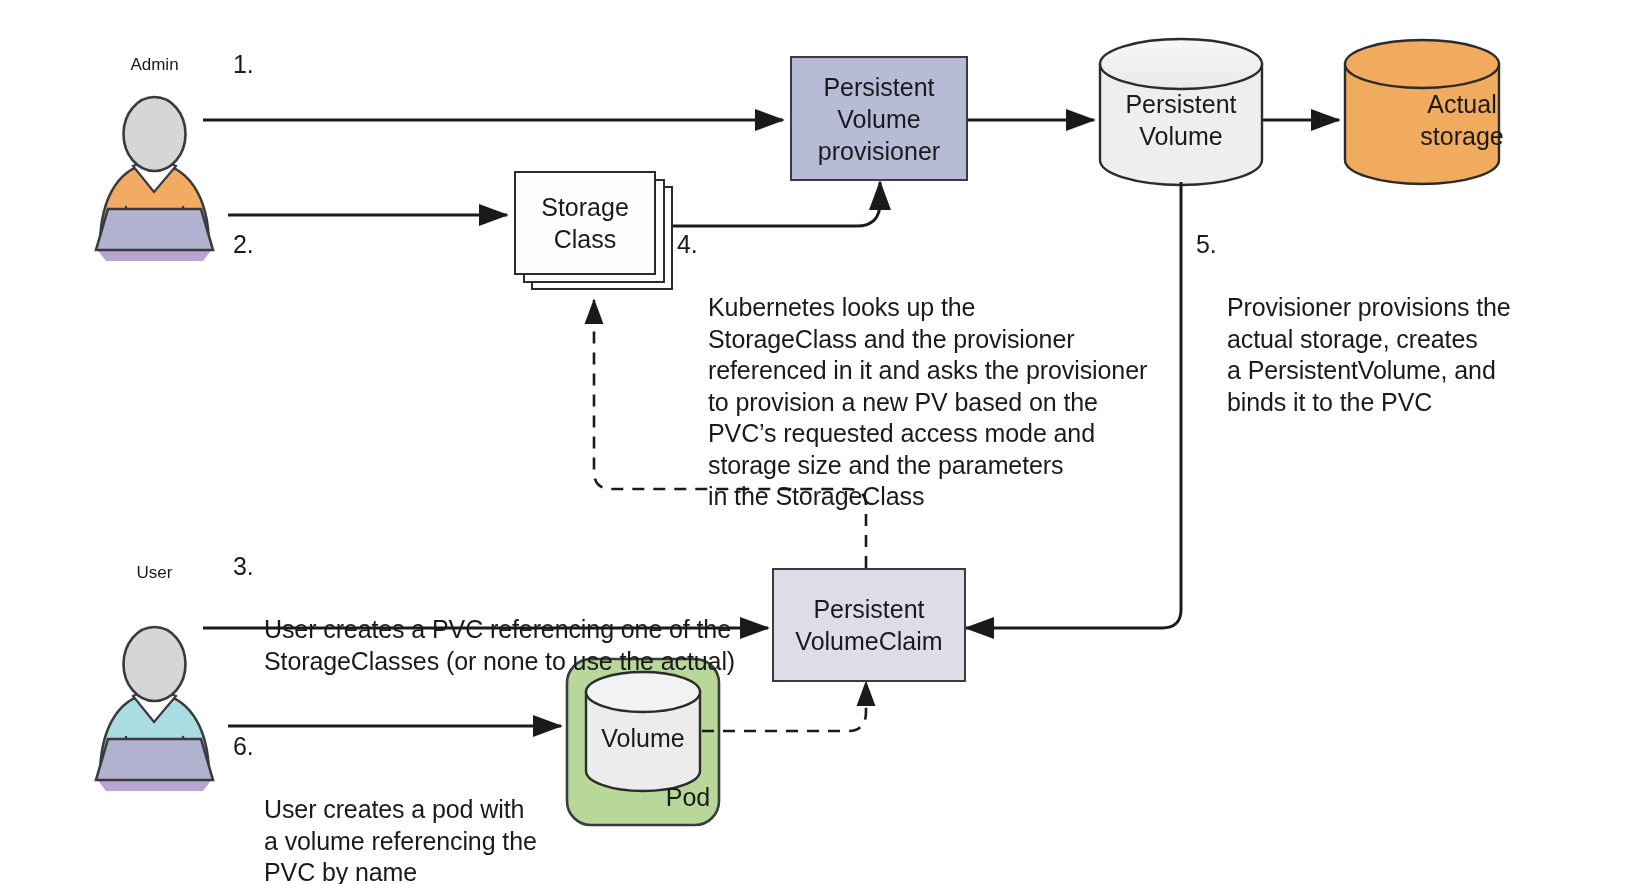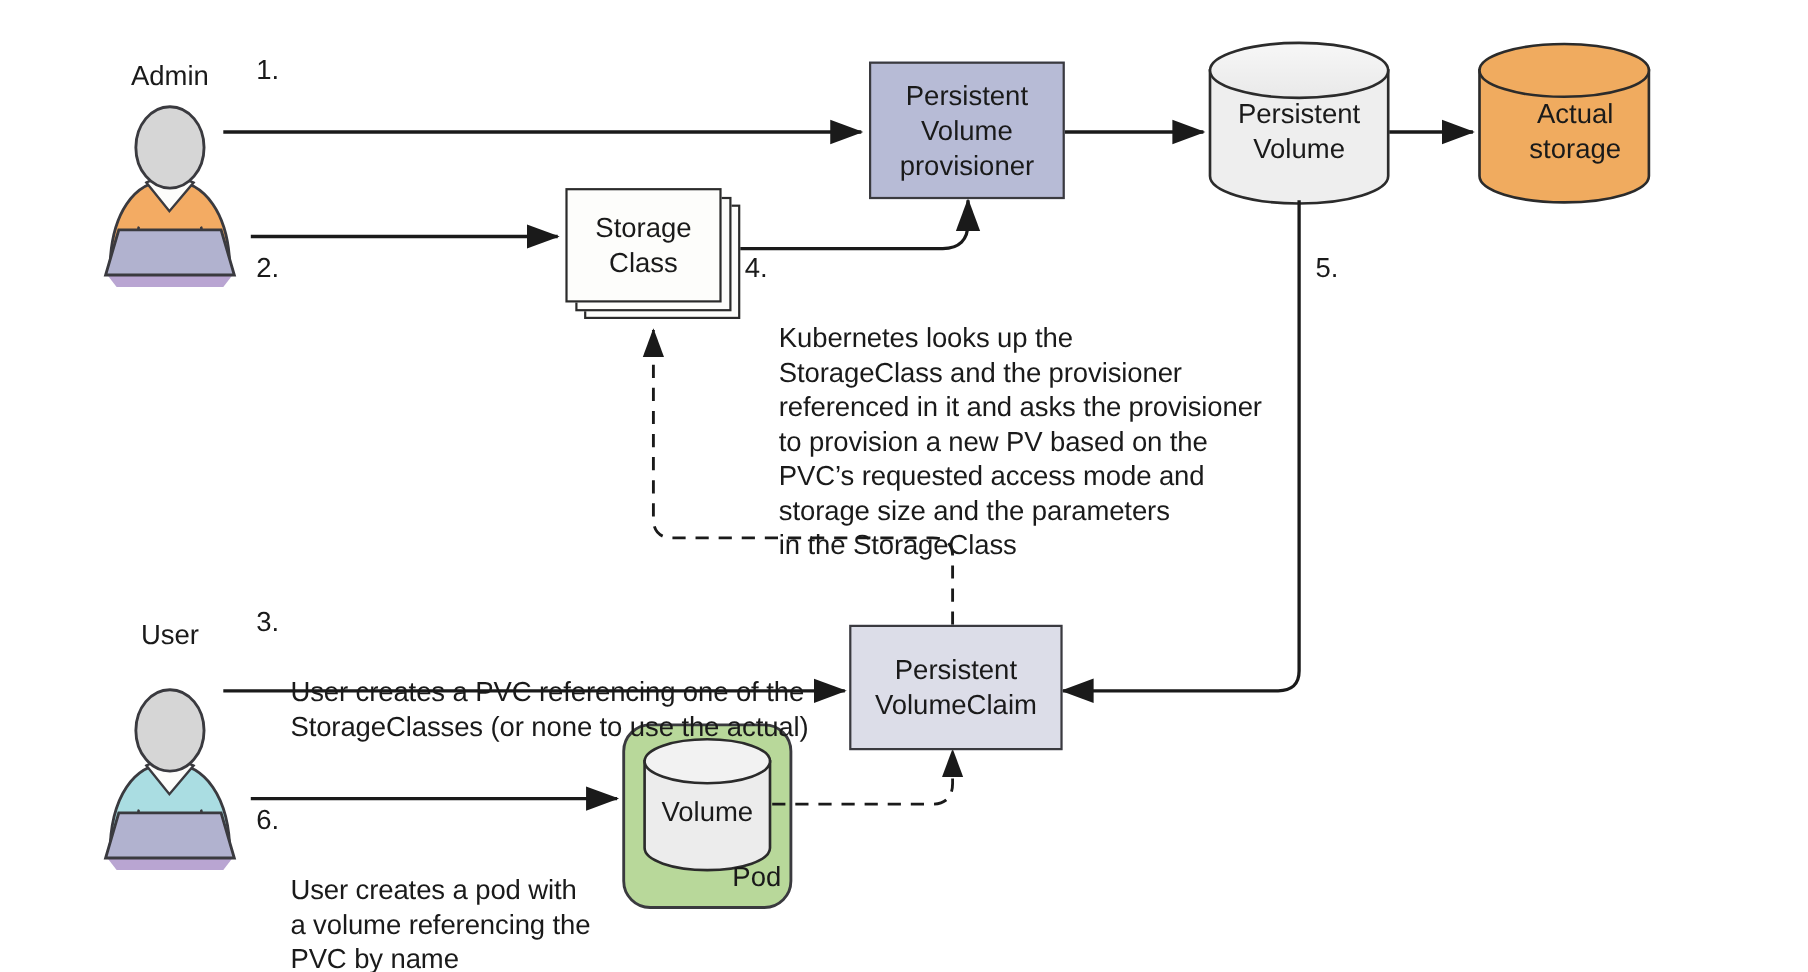--- a/index.html
+++ b/index.html
@@ -38,21 +38,21 @@
     position: absolute;
     left: 0;
     top: 0;
   }
   .step .body {
     display: block;
     margin-left: 31px;
   }
   .actor-label {
     position: absolute;
-    font-size: 25px;
+    font-size: 17px;
     color: #1a1a1a;
     text-align: center;
   }
   
   .nodebox {
     position: absolute;
     box-sizing: border-box;
     border: 2px solid #3a3a3f;
     display: flex;
     align-items: center;
@@ -184,21 +184,21 @@
   <div class="sc-sheet" style="left:531px; top:186px; width:142px; height:104px;"></div>
   <div class="sc-sheet" style="left:523px; top:179px; width:142px; height:104px;"></div>
   <div class="nodebox" style="left:514px; top:171px; width:142px; height:104px; background:#fdfdfb; border-width:2.5px; border-color:#2b2b2b;">
     <span>Storage
 Class</span>
   </div>
 
   <div class="cyl-label" style="left:1100px; top:88px; width:162px;">Persistent
 Volume</div>
 
-  <div class="cyl-label" style="left:1345px; top:88px; width:174px;">Actual
+  <div class="cyl-label" style="left:1375px; top:88px; width:174px;">Actual
 storage</div>
 
   <div class="nodebox" style="left:772px; top:568px; width:194px; height:114px; background:#dcdde8;">
     <span>Persistent
 VolumeClaim</span>
   </div>
 
   <div class="cyl-label" style="left:586px; top:722px; width:114px;">Volume</div>
 
   <div class="pod-label" style="left:567px; top:783px; width:152px;">Pod</div>
@@ -223,20 +223,24 @@
 StorageClass and the provisioner
 referenced in it and asks the provisioner
 to provision a new PV based on the
 PVC’s requested access mode and
 storage size and the parameters
 in the StorageClass</span>
   </div>
 
   <div class="step" style="left:1196px; top:229px; width:320px;">
     <span class="num">5.</span>
+    <span class="body">Provisioner provisions the
+actual storage, creates
+a PersistentVolume, and
+binds it to the PVC</span>
   </div>
 
   <div class="step" style="left:233px; top:731px; width:310px;">
     <span class="num">6.</span>
     <span class="body">User creates a pod with
 a volume referencing the
 PVC by name</span>
   </div>
 
 </div>

